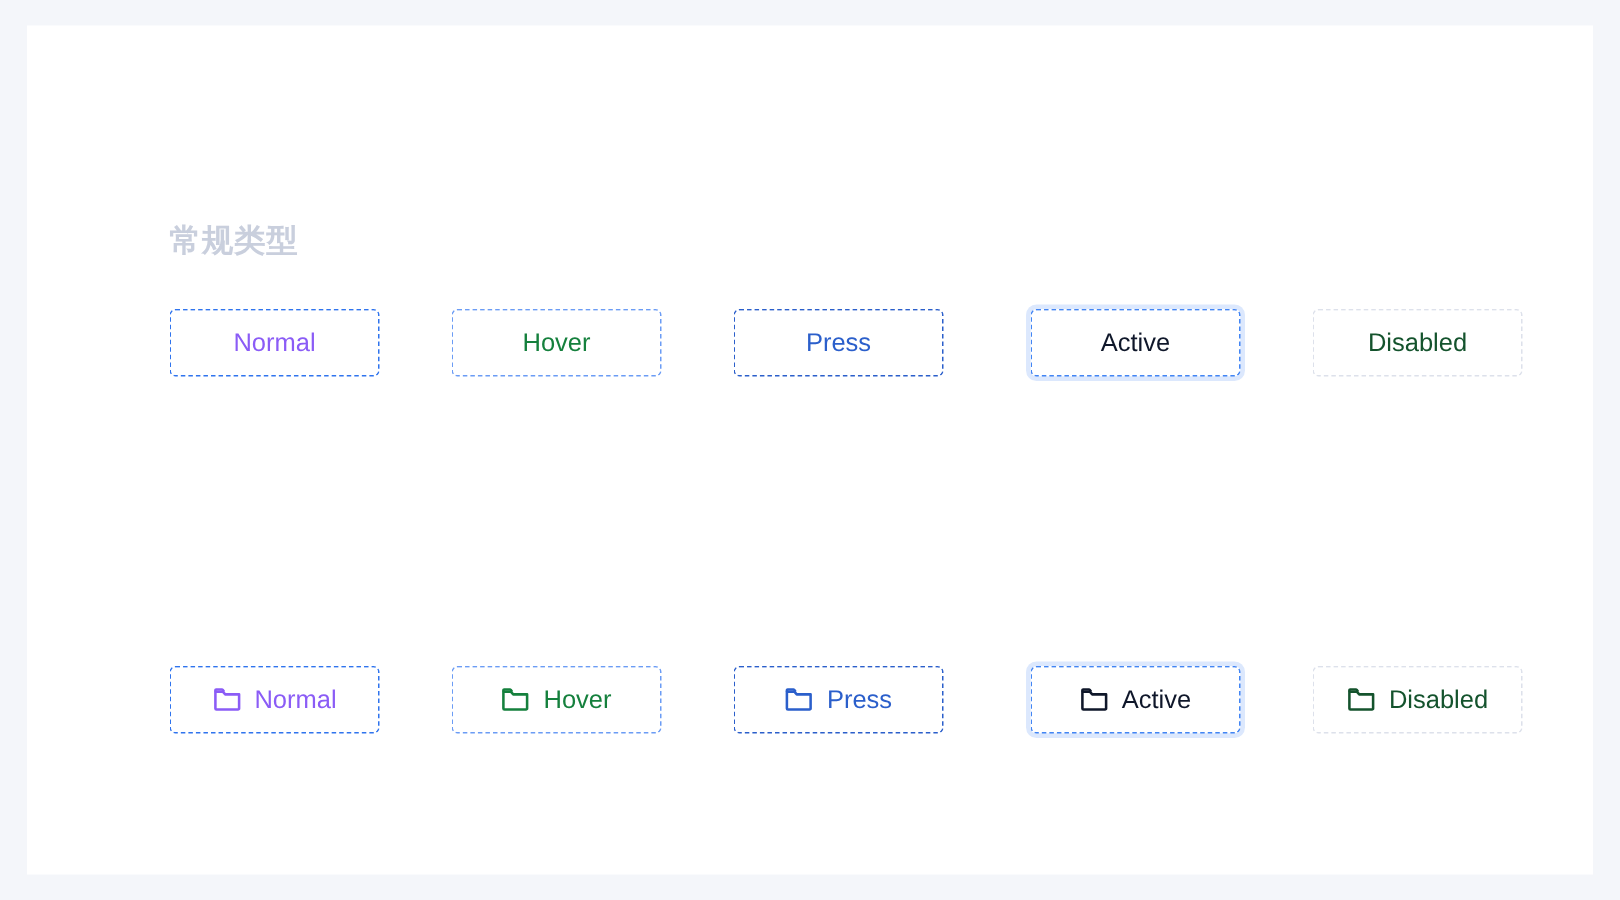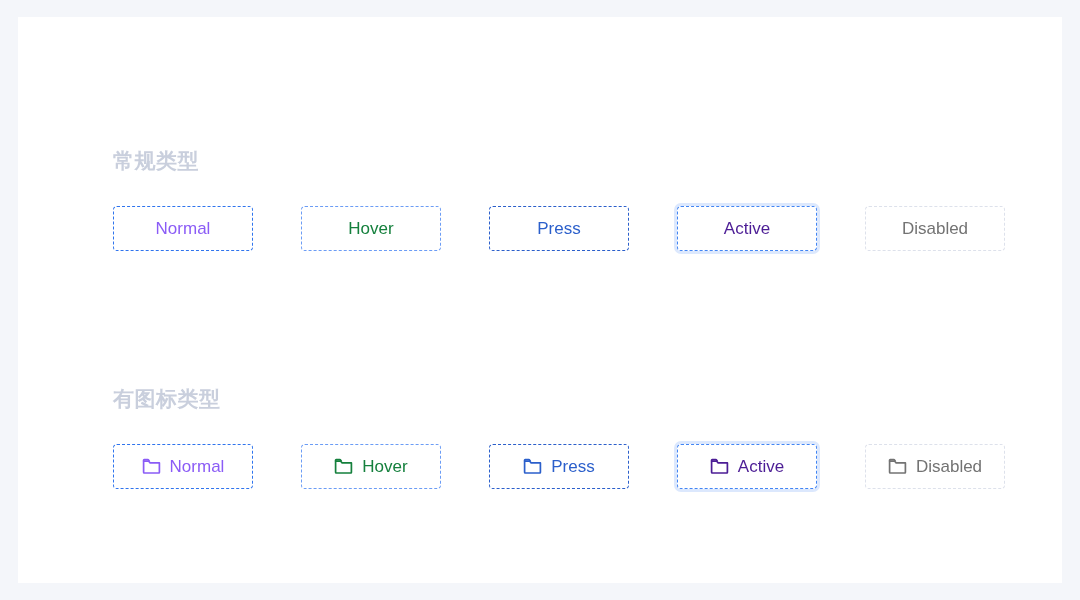--- a/index.html
+++ b/index.html
@@ -91,26 +91,27 @@
     border-color: #6b9cf5;
     color: #15803d;
   }
   .btn.state-press {
     border-color: #2b5fcb;
     color: #2b5fcb;
     text-align: center;
   }
   .btn.state-active {
     border-color: #4285f4;
-    color: #4c1d95;
+    color: #0f172a;
     box-shadow: 0 0 0 3px #dce8fd;
+    margin-left: 10px;
   }
   .btn.state-disabled {
     border-color: #dde1eb;
-    color: #737373;
+    color: #14532d;
     cursor: not-allowed;
   }
 </style>
 </head>
 <body>
 
 <div id="canvas">
   <div class="card">
 
     <div class="section-title" id="title-normal">常规类型</div>
@@ -132,21 +133,20 @@
       <div class="btn state-active">
         <span class="label">Active</span>
       </div>
 
       <div class="btn state-disabled">
         <span class="label">Disabled</span>
       </div>
 
     </div>
 
-    <div class="section-title" id="title-icon">有图标类型</div>
 
     <div class="btn-row" id="row-icon">
 
       <div class="btn state-normal">
         <span class="ficon">
           <svg width="19" height="19" viewBox="0 0 19 19" fill="none" aria-hidden="true">
             <path d="M1.6 4.2h5.1l1.45 1.7h9.25v9.4a.7.7 0 0 1-.7.7H2.3a.7.7 0 0 1-.7-.7V4.2z" stroke="currentColor" stroke-width="1.7" stroke-linejoin="round"></path>
             <path d="M1.6 4.2V3.2a.5.5 0 0 1 .5-.5h3.9a.6.6 0 0 1 .45.2l.95 1.3" stroke="currentColor" stroke-width="1.7" stroke-linejoin="round"></path>
           </svg>
         </span>

